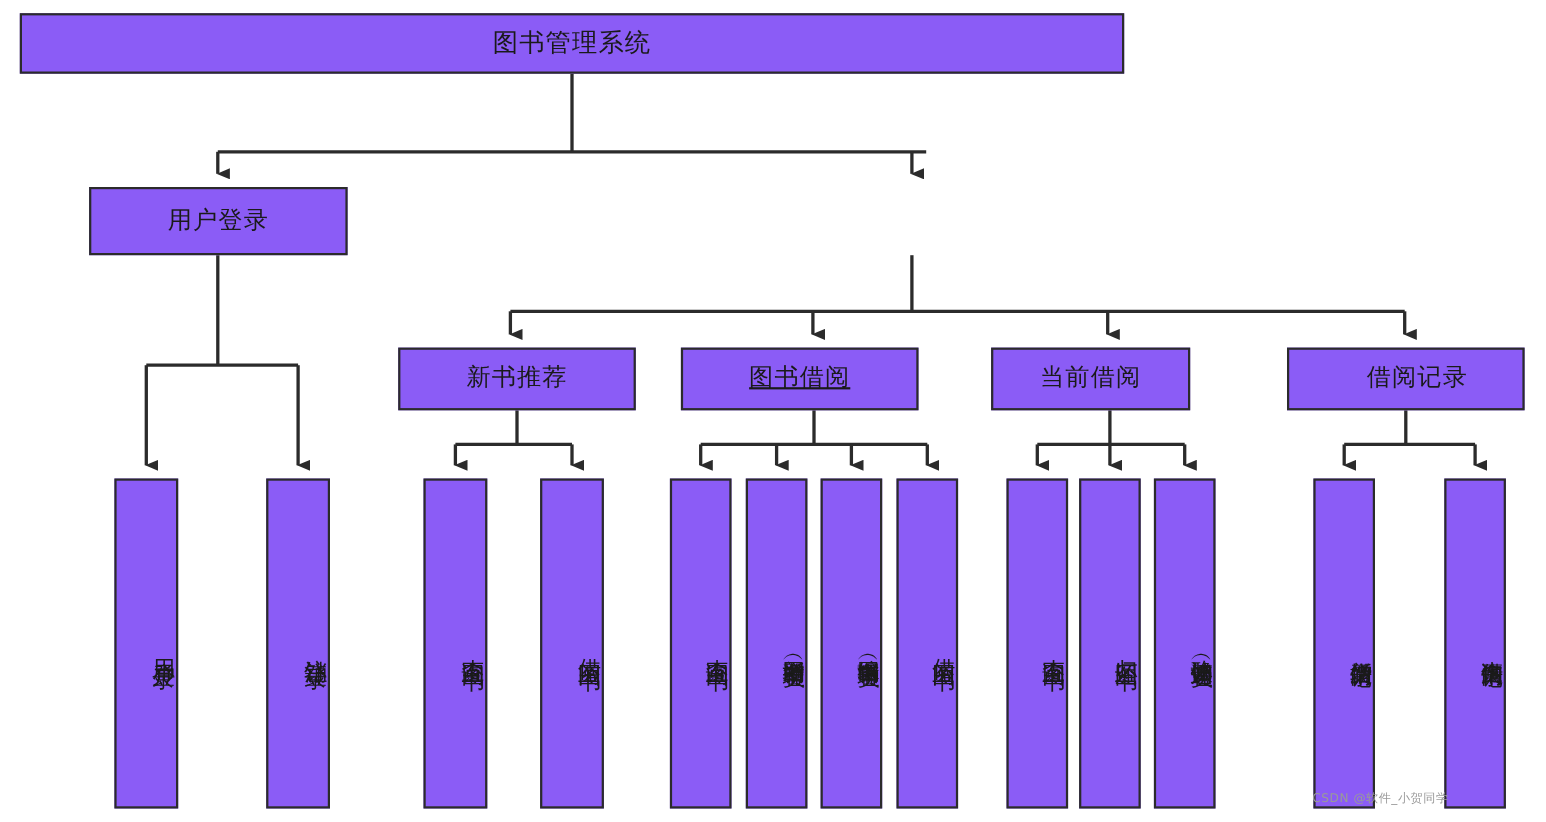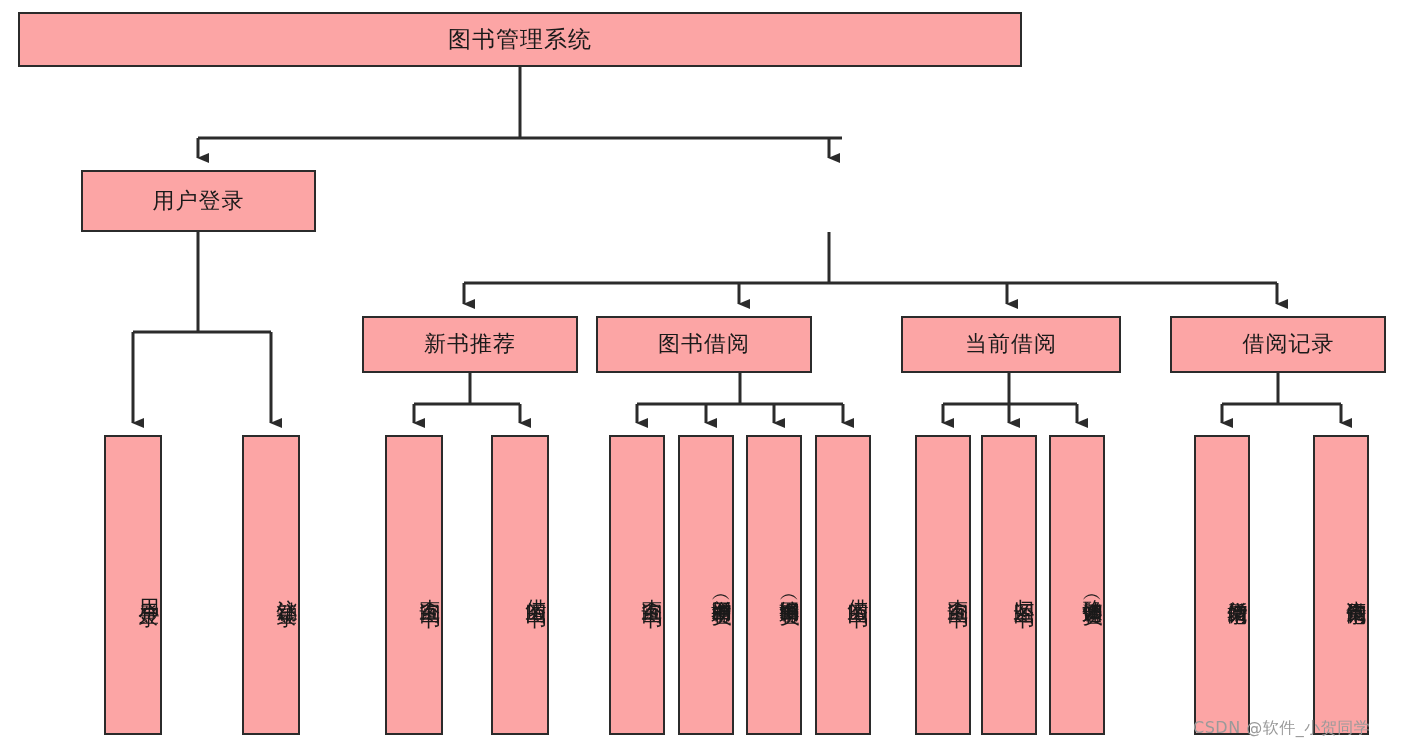--- a/index.html
+++ b/index.html
@@ -22,21 +22,21 @@
     position: absolute;
     left: 0;
     top: 0;
     width: 1405px;
     height: 747px;
     pointer-events: none;
   }
   .node {
     position: absolute;
     box-sizing: border-box;
-    background: #fca5a5;
+    background: #8b5cf6;
     border: 2px solid #2b2b2b;
     display: flex;
     align-items: center;
     justify-content: center;
     color: #1a1a1a;
   }
   .node.horizontal {
     font-size: 22px;
     letter-spacing: 1px;
     line-height: 1.2;
@@ -54,21 +54,21 @@
     justify-content: center;
     padding-top: 6px;
     line-height: 1.05;
   }
   .node.vertical.tall-text {
     font-size: 20px;
     letter-spacing: 1px;
   }
   .watermark {
     position: absolute;
-    font-size: 16px;
+    font-size: 11px;
     color: #9a9a9a;
     white-space: nowrap;
     letter-spacing: 0.5px;
   }
 </style>
 </head>
 <body>
 
 <div id="diagram-root">
 
@@ -122,23 +122,23 @@
     </g>
   </svg>
 
   <div class="node horizontal root" style="left:18px; top:12px; width:1004px; height:55px;">图书管理系统</div>
 
   <div class="node horizontal" style="left:81px; top:170px; width:235px; height:62px;">用户登录</div>
 
 
   <div class="node horizontal" style="left:362px; top:316px; width:216px; height:57px;">新书推荐</div>
 
-  <div class="node horizontal" style="left:596px; top:316px; width:216px; height:57px;">图书借阅</div>
+  <div class="node horizontal" style="left:619px; top:316px; width:216px; height:57px;text-decoration:underline;">图书借阅</div>
 
-  <div class="node horizontal" style="left:901px; top:316px; width:220px; height:57px;">当前借阅</div>
+  <div class="node horizontal" style="left:901px; top:316px; width:181px; height:57px;">当前借阅</div>
 
   <div class="node horizontal" style="left:1170px; top:316px; width:216px; height:57px;padding-left:21px;">借阅记录</div>
 
   <div class="node vertical" style="left:104px; top:435px; width:58px; height:300px;">用户登录</div>
 
   <div class="node vertical" style="left:242px; top:435px; width:58px; height:300px;">注销登录</div>
 
   <div class="node vertical" style="left:385px; top:435px; width:58px; height:300px;">查询图书</div>
 
   <div class="node vertical" style="left:491px; top:435px; width:58px; height:300px;">借阅图书</div>

